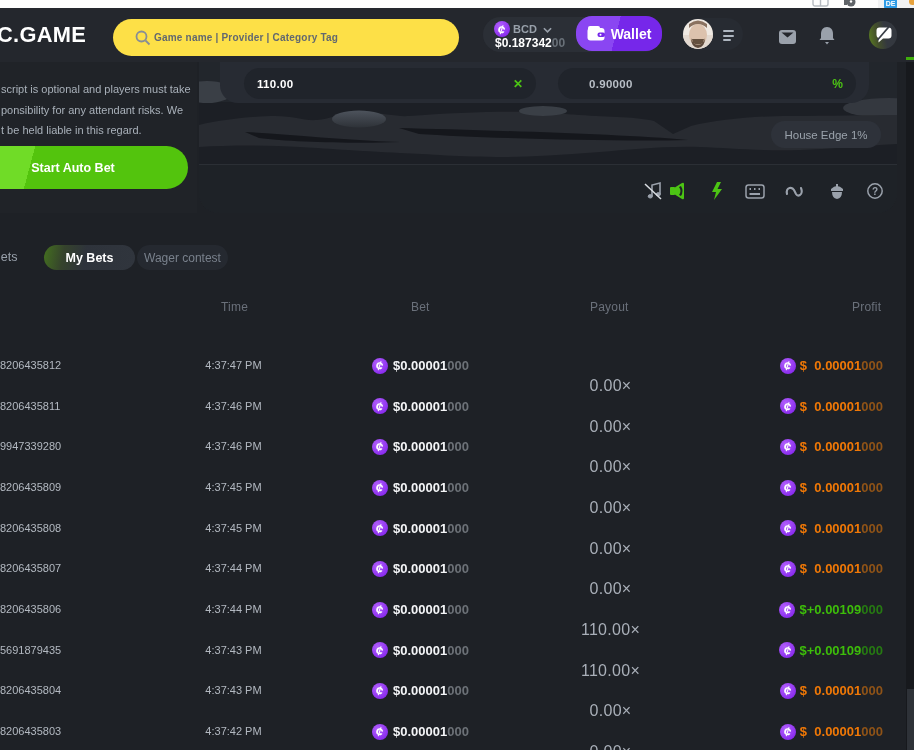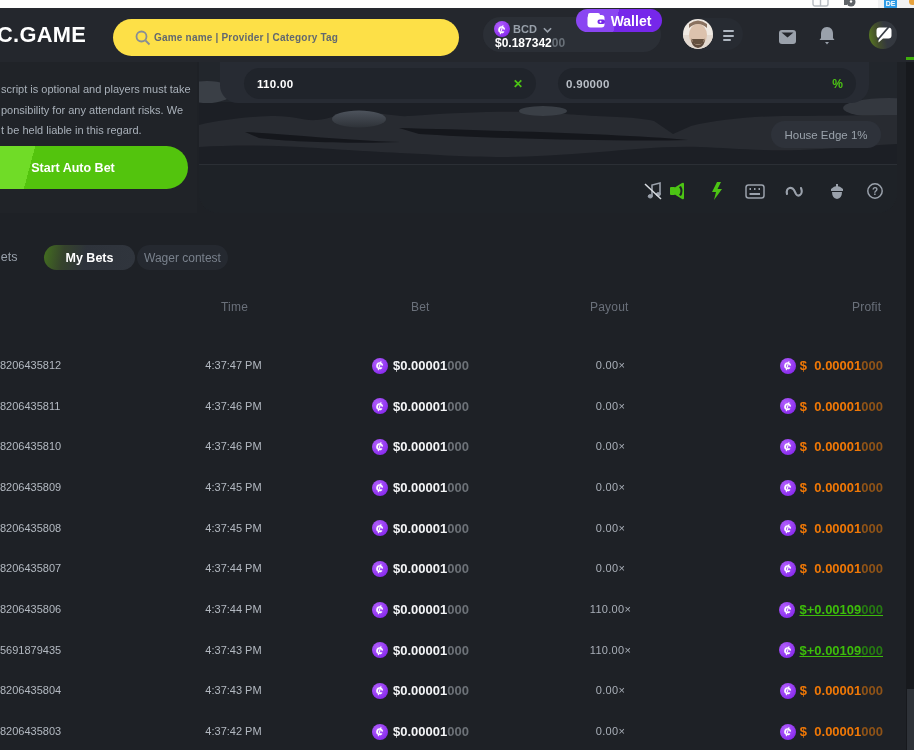--- a/index.html
+++ b/index.html
@@ -18,21 +18,21 @@
   #header { left:0; top:8px; width:914px; height:54px; background:#24272d; }
   #logo { left:-3px; top:14px; font-size:22.5px; font-weight:bold; color:#fff; letter-spacing:0.3px; transform:scaleX(0.97); transform-origin:left; }
   #search { left:113px; top:11px; width:346px; height:37px; border-radius:19px; background:#fde047;
     display:flex; align-items:center; }
   #search .ph { color:#62686f; font-size:10px; letter-spacing:0.2px; margin-left:41px; font-weight:bold; }
   #curr { left:483px; top:9px; width:178px; height:35px; border-radius:18px; background:#2b2f36; }
   #curr .coin { position:absolute; left:11px; top:4px; }
   #curr .bcd { position:absolute; left:30px; top:6px; color:#98a0aa; font-size:11px; font-weight:bold; }
   #curr .amt { position:absolute; left:12px; top:19px; color:#fff; font-size:12px; font-weight:bold; }
   #curr .amt .dim { color:#697078; }
-  #wallet { left:576px; top:1px; width:86px; height:23px; border-radius:16px;
+  #wallet { left:576px; top:8px; width:86px; height:35px; border-radius:16px;
     background:linear-gradient(105deg,#8a46f2 0 47%,#7627ea 47%);
     display:flex; align-items:center; justify-content:center; gap:6px;
     color:#fff; font-size:14px; font-weight:bold; }
   #avpill { left:682px; top:10px; width:61px; height:32px; border-radius:16px; background:#272b32; }
   #avpill .menu div { width:11px; height:2px; background:#aeb6c0; border-radius:1px; margin-bottom:2.5px; }
 
   .coin { width:16px; height:16px; border-radius:50%;
     background:radial-gradient(circle at 35% 30%, #b15ffb, #7d1bea);
     color:#fff; font-weight:bold; font-size:13px;
     display:flex; align-items:center; justify-content:center; }
@@ -71,26 +71,26 @@
     color:#79818c; font-size:12px; display:flex; align-items:center; justify-content:center;text-align:right; }
 
   
   .th { position:absolute; color:#6a707a; font-size:12px; letter-spacing:0.2px; }
   .row { position:absolute; left:0; width:914px; height:20px;margin-top:18px; }
   .rid { position:absolute; left:0; top:3px; color:#b3b9c1; font-size:11px; }
   .rtime { position:absolute; left:173px; top:3px; width:121px; text-align:center; color:#b3b9c1; font-size:11px; }
   .rbet { position:absolute; left:372px; top:1.5px; display:flex; align-items:center; gap:5px;
     color:#f4f5f7; font-size:13px; font-weight:bold; }
   .rbet .dim { color:#6c7177; }
-  .rpay { position:absolute; left:550px; top:3px; width:121px; text-align:center; color:#a9afb8; font-size:11px; letter-spacing:0.3px; }
+  .rpay { position:absolute; left:550px; top:21px; width:121px; text-align:center; color:#a9afb8; font-size:16px; letter-spacing:0.3px; }
   .rprofit { position:absolute; right:31px; top:1.5px; display:flex; align-items:center; gap:4px;
     font-size:13px; font-weight:bold; }
   .loss { color:#f07806; }
   .loss .dim { color:#8f5317; }
-  .win { color:#3dbd0a;text-decoration:underline; }
+  .win { color:#3dbd0a; }
   .win .dim { color:#267a12; }
 </style>
 </head>
 <body>
   <div class="abs" id="bstrip">
     <div class="grayend"></div>
     <svg class="abs" style="left:812px;top:0" width="20" height="8">
       <rect x="1" y="-3" width="15" height="9" rx="2" fill="none" stroke="#b5bac0" stroke-width="1.4"></rect>
       <line x1="8.5" y1="-3" x2="8.5" y2="6" stroke="#b5bac0" stroke-width="1.4"></line>
     </svg>
@@ -190,21 +190,21 @@
       <ellipse cx="344" cy="49" rx="24" ry="5" fill="#3a3f46"></ellipse>
       <path d="M46 70 C90 72 140 78 201 80 C160 82 90 80 60 76 Z" fill="#15171c"></path>
       <path d="M200 66 C280 68 420 72 489 78 C420 80 280 76 220 72 Z" fill="#15171c"></path>
     </svg>
     <div class="abs" id="ipanel">
       <div class="ginput" id="in1">
         <span class="val">110.00</span>
         <span class="sym">✕</span>
       </div>
       <div class="ginput" id="in2">
-        <span class="val" style="color:#b9bfc7;margin-left:8px">0.90000</span>
+        <span class="val" style="color:#b9bfc7;margin-left:31px">0.90000</span>
         <span class="sym">%</span>
       </div>
     </div>
     <div class="abs" id="hedge">House Edge 1%</div>
     <div class="abs" id="ibar"></div>
     <svg class="abs" style="left:440px;top:119px" width="250" height="20" viewBox="0 0 250 20">
 
       <g stroke="#9aa1ab" fill="#9aa1ab" transform="translate(5,0)">
         <path d="M8 15 L8 4 L16 2 L16 13" fill="none" stroke-width="1.6"></path>
         <ellipse cx="6.3" cy="15.3" rx="2.1" ry="1.7"></ellipse>
@@ -282,21 +282,21 @@
       </span>
     <span class="rpay">0.00×</span>
     <span class="rprofit">
         <span class="coin">
           <span>¢</span>
         </span>
         <span class="loss">$&nbsp; 0.00001<span class="dim">000</span></span>
       </span>
   </div>
   <div class="row" style="top:419.4px">
-    <span class="rid">8206435810</span>
+    <span class="rid">9947339280</span>
     <span class="rtime">4:37:46 PM</span>
     <span class="rbet">
         <span class="coin">
           <span>¢</span>
         </span>
         <span>$0.00001<span class="dim">000</span></span>
       </span>
     <span class="rpay">0.00×</span>
     <span class="rprofit">
         <span class="coin">

